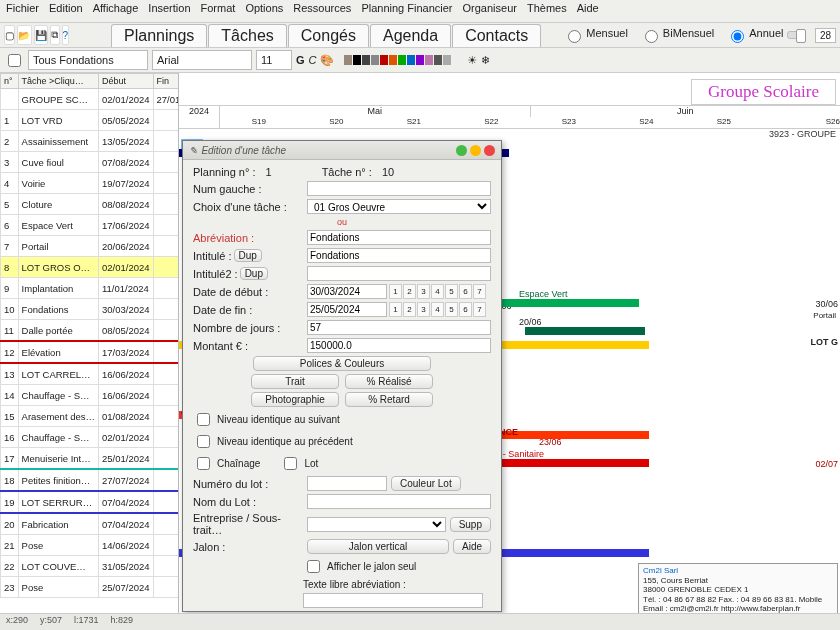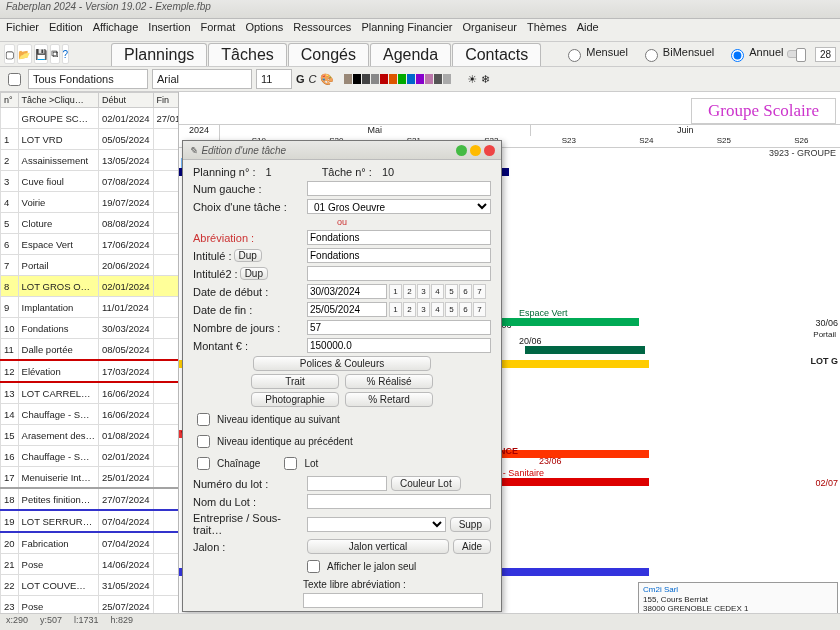--- a/index.html
+++ b/index.html
@@ -17,21 +17,21 @@
 .toolbar2 .combo{border:1px solid #bbb;background:#fff;padding:1px 4px;height:16px;display:flex;align-items:center}
 .palette{display:flex;gap:1px;margin-left:6px}
 .palette div{width:8px;height:10px}
 .body{display:flex;height:540px}
 .left{width:178px;border-right:1px solid #bbb;background:#fff;overflow:hidden}
 .left table{border-collapse:collapse;width:100%;font-size:9.5px}
 .left th{background:#f3f3f0;border:1px solid #ccc;padding:2px 3px;font-weight:normal;text-align:left;font-size:9px}
 .left td{border:1px solid #ddd;padding:3px;height:14px;white-space:nowrap;overflow:hidden}
 .left tr.hl8{background:#ffff99}
 .left tr.hl12 td{border-top:2px solid #c00;border-bottom:2px solid #c00}
-.left tr.hl18 td{border-top:2px solid #a3a3a3;border-bottom:2px solid #33c}
+.left tr.hl18 td{border-top:2px solid #14b8a6;border-bottom:2px solid #33c}
 .right{flex:1;background:#fff;position:relative;overflow:hidden}
 .gtitle{position:absolute;right:4px;top:6px;font-size:17px;color:#c3c;font-family:serif;border:1px solid #ccc;padding:2px 16px;background:#fff}
 .gheader{position:absolute;top:32px;left:0;right:0;height:22px;border-top:1px solid #ccc;border-bottom:1px solid #ccc;font-size:9px;display:flex}
 .bars{position:absolute;top:58px;left:0;right:0;bottom:0}
 .bar{position:absolute;height:8px}
 .barlbl{position:absolute;font-size:9px;white-space:nowrap}
 .photo{position:absolute;left:30px;top:120px;width:220px;height:110px;background:linear-gradient(180deg,#cde 0%,#cde 45%,#888 45%,#aaa 100%);border:1px solid #999}
 .photo::after{content:"";position:absolute;left:10px;right:10px;top:40%;bottom:6px;background:repeating-linear-gradient(90deg,#555 0 2px,#999 2px 14px),linear-gradient(#666,#444);opacity:.7}
 .dialog{position:absolute;left:182px;top:140px;width:318px;height:470px;background:#efefec;border:1px solid #777;box-shadow:2px 2px 6px rgba(0,0,0,.3);font-size:11px}
 .dialog .dtitle{height:18px;background:linear-gradient(#e8e8e6,#d8d8d2);border-bottom:1px solid #bbb;display:flex;align-items:center;padding:0 6px;font-style:italic;color:#555;font-size:10px}
@@ -43,21 +43,20 @@
 .dialog .btn{border:1px solid #bbb;background:linear-gradient(#fdfdfd,#e5e5e2);padding:1px 8px;font-size:10px;border-radius:4px;display:inline-block;text-align:center}
 .dialog .dayrow{display:flex;gap:1px}
 .dialog .dayrow span{width:11px;height:13px;border:1px solid #ccc;font-size:8px;display:flex;align-items:center;justify-content:center;background:#fafafa}
 .dialog label.ck{display:flex;align-items:center;gap:4px;font-size:10px}
 .status{position:absolute;bottom:0;left:0;right:0;height:14px;background:#e8e8e4;border-top:1px solid #ccc;font-size:9px;padding:1px 6px;display:flex;gap:12px;color:#555}
 </style>
 </head>
 <body>
 
 <div class="app">
- <div class="titlebar">Faberplan 2024 - Version 19.02 - Exemple.fbp</div>
  <div class="menubar">
   <span>Fichier</span>
   <span>Edition</span>
   <span>Affichage</span>
   <span>Insertion</span>
   <span>Format</span>
   <span>Options</span>
   <span>Ressources</span>
   <span>Planning Financier</span>
   <span>Organiseur</span>
@@ -294,21 +293,21 @@
       <div style="flex:1;text-align:center">Juin</div>
      </div>
      <div style="display:flex;flex:1;font-size:8px">
       <div style="flex:1;text-align:center">S19</div>
               <div style="flex:1;text-align:center">S20</div>
               <div style="flex:1;text-align:center">S21</div>
               <div style="flex:1;text-align:center">S22</div>
               <div style="flex:1;text-align:center">S23</div>
               <div style="flex:1;text-align:center">S24</div>
               <div style="flex:1;text-align:center">S25</div>
-              <div style="flex:1;text-align:center">S26</div>
+              <div style="flex:1;text-align:right">S26</div>
      </div>
     </div>
    </div>
    <div class="barlbl" style="right:4px;top:56px;font-size:9px;color:#333">3923 - GROUPE</div>
    <div class="bars">
     <div class="barlbl" style="left:2px;top:8px;background:#7bf;padding:0 2px">5/05</div>
     <div class="bar" style="left:0;top:18px;width:330px;background:#007"></div>
     <div class="barlbl" style="left:30px;top:30px">13/05</div>
     <div class="bar" style="left:30px;top:40px;width:250px;background:#000"></div>
     <div class="barlbl" style="left:170px;top:28px">Assaini</div>

